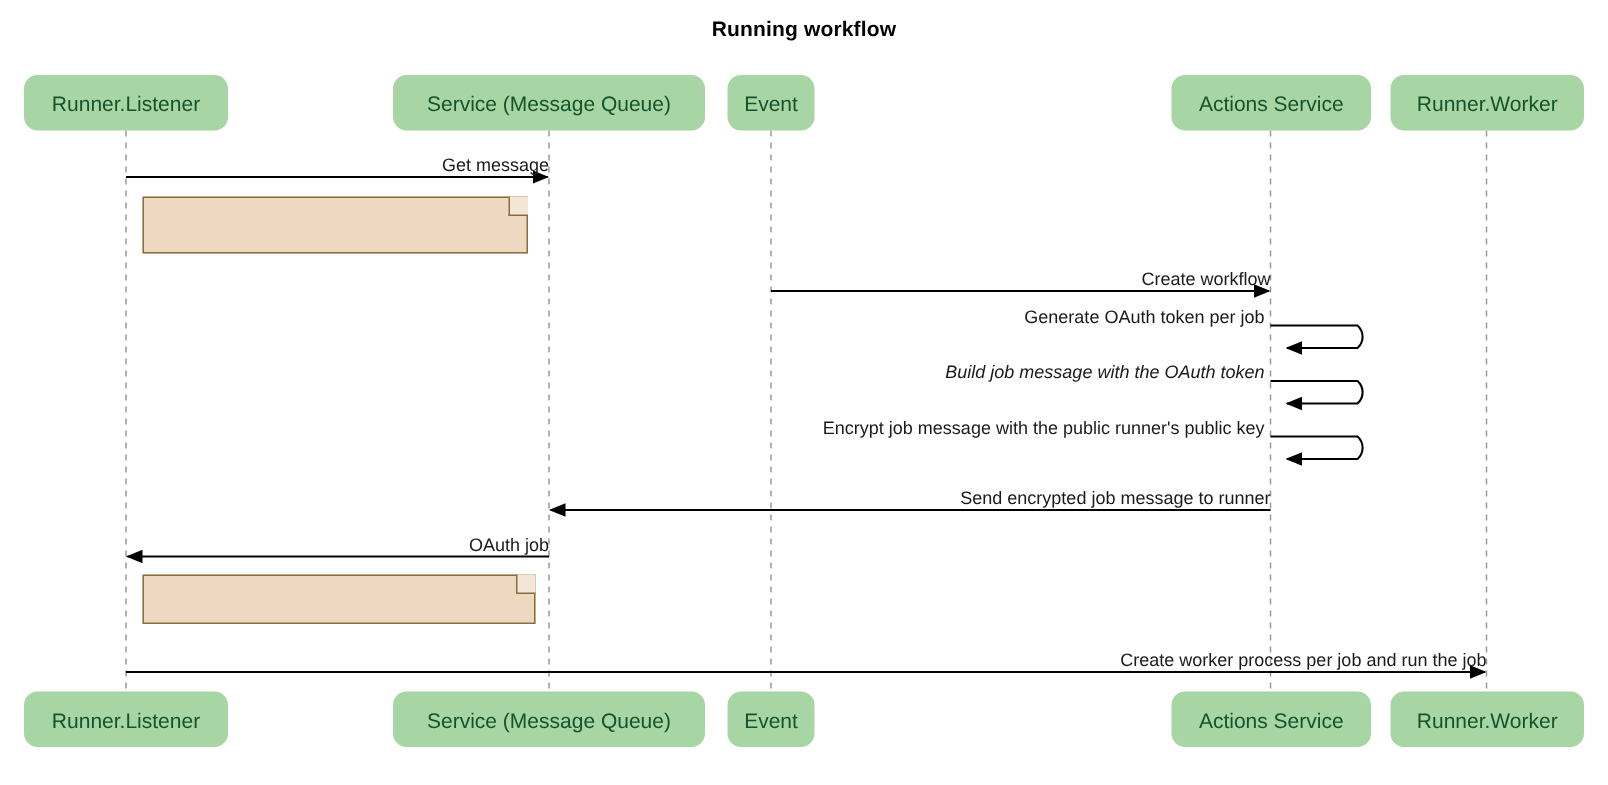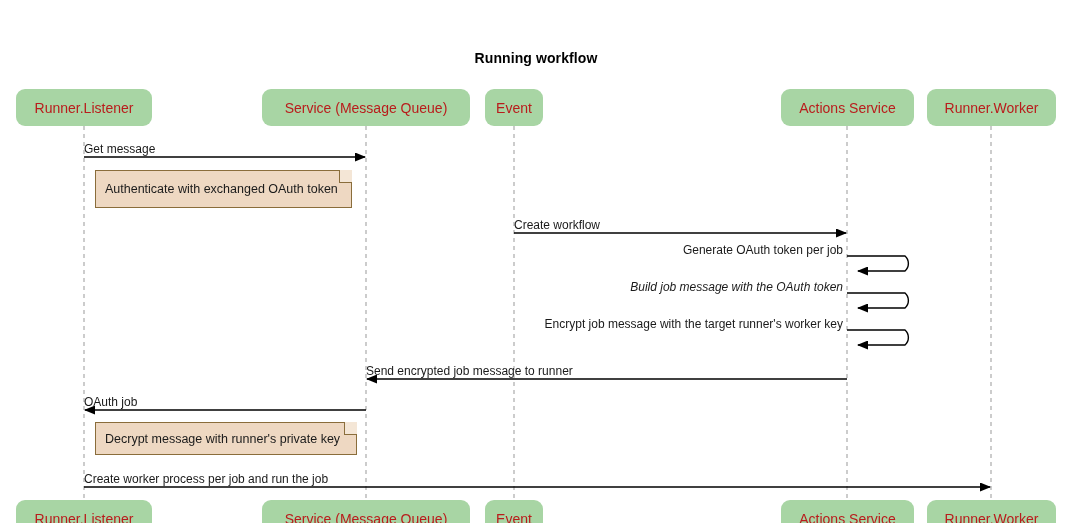--- a/index.html
+++ b/index.html
@@ -1,51 +1,51 @@
 <!DOCTYPE html>
 <html><head>
 <meta charset="utf-8">
 <style>
   html,body{margin:0;padding:0;background:#ffffff;}
   body{
     width:1072px;height:523px;position:relative;overflow:hidden;
     font-family:"Liberation Sans","DejaVu Sans",sans-serif;
     color:#000000;
   }
-  #canvas{position:absolute;left:0;top:0;width:1072px;height:404px;margin-top:39px;}
+  #canvas{position:absolute;left:0;top:0;width:1072px;height:404px;}
   .svg-layer{position:absolute;left:0;top:0;width:1072px;height:523px;}
 
   .title{
     position:absolute;left:0;top:11px;width:1072px;text-align:center;
     font-size:14px;font-weight:bold;letter-spacing:.1px;
   }
 
   .participant{
     position:absolute;box-sizing:border-box;
     background:#a8d5a4;border-radius:9px;
     display:flex;align-items:center;justify-content:center;
-    font-size:14px;color:#b91c1c;white-space:nowrap;
+    font-size:14px;color:#14532d;white-space:nowrap;
   }
 
   .note{
     position:absolute;box-sizing:border-box;
     background:#eed8c2;border:1px solid #8a6d3b;
     display:flex;align-items:center;
     padding-left:9px;
     font-size:12.5px;color:#1a1a1a;white-space:nowrap;
   }
   .note .fold{
     position:absolute;top:-1px;right:-1px;width:12px;height:12px;
     background:#f4e6d6;
     border-left:1px solid #8a6d3b;border-bottom:1px solid #8a6d3b;
   }
 
   .msg-label{
     position:absolute;font-size:12px;color:#1a1a1a;white-space:nowrap;
-    text-align:left;
+    text-align:right;
   }
 </style>
 </head>
 <body>
 
 <div id="canvas">
 
   <div class="title">Running workflow</div>
 
   <svg class="svg-layer" viewBox="0 0 1072 523">
@@ -106,32 +106,30 @@
       </div>
       <div class="participant" style="left: 781px; top: 461px; width: 133px; height: 37px;">
         <span>Actions Service</span>
       </div>
       <div class="participant" style="left: 927px; top: 461px; width: 129px; height: 37px;">
         <span>Runner.Worker</span>
       </div>
     </div>
   <div id="notes-layer">
       <div class="note" style="left: 95px; top: 131px; width: 257px; height: 38px;">
-        <span>Authenticate with exchanged OAuth token</span>
         <span class="fold"></span>
       </div>
       <div class="note" style="left: 95px; top: 383px; width: 262px; height: 33px;">
-        <span>Decrypt message with runner's private key</span>
         <span class="fold"></span>
       </div>
     </div>
   <div id="labels-layer">
       <div class="msg-label" style="left: 84px; width: 282px; top: 103px;">Get message</div>
       <div class="msg-label" style="left: 514px; width: 333px; top: 179px;">Create workflow</div>
       <div class="msg-label" style="right: 229px; top: 204px; ">Generate OAuth token per job</div>
       <div class="msg-label" style="right: 229px; top: 241px; text-align: right; font-style: italic;">Build job message with the OAuth token</div>
-      <div class="msg-label" style="right: 229px; top: 278px; text-align: right;">Encrypt job message with the target runner's worker key</div>
+      <div class="msg-label" style="right: 229px; top: 278px; text-align: right;">Encrypt job message with the public runner's public key</div>
       <div class="msg-label" style="left: 366px; width: 481px; top: 325px;">Send encrypted job message to runner</div>
       <div class="msg-label" style="left: 84px; width: 282px; top: 356px;">OAuth job</div>
       <div class="msg-label" style="left: 84px; width: 907px; top: 433px;">Create worker process per job and run the job</div>
     </div>
 
 </div>
 
 </body></html>

